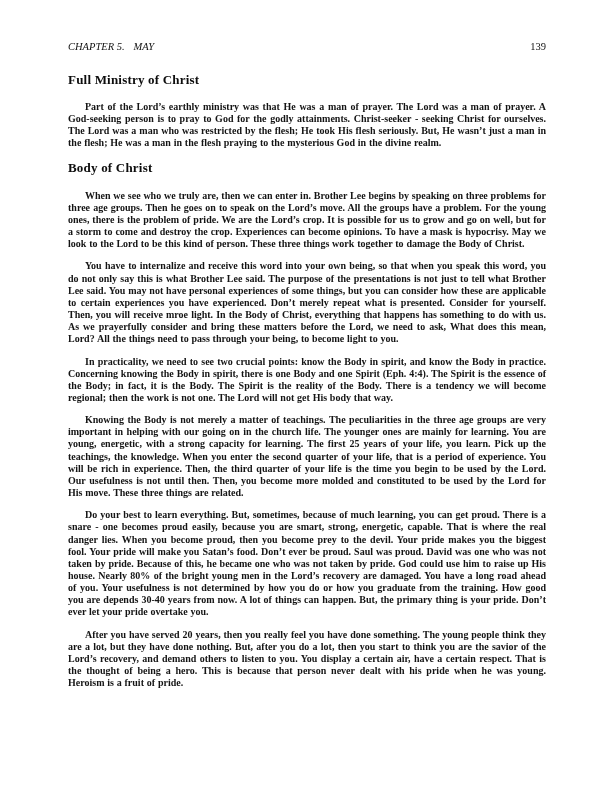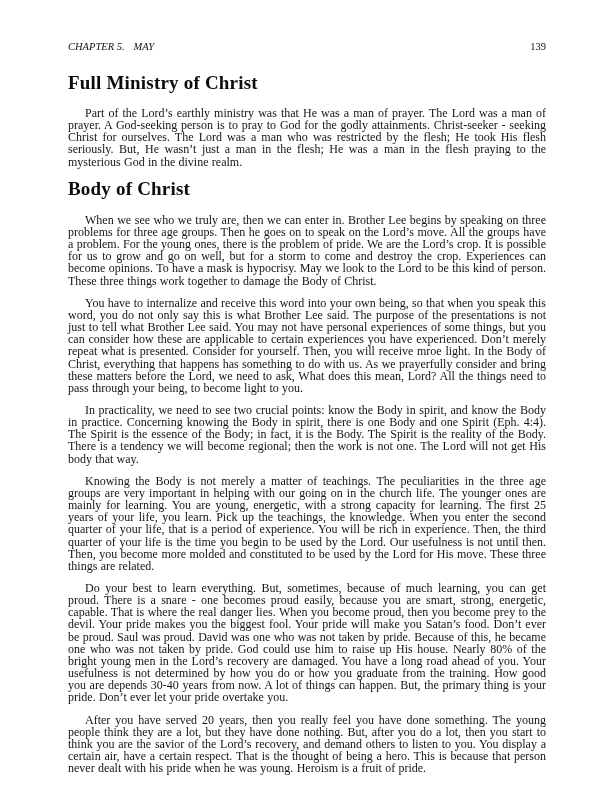--- a/index.html
+++ b/index.html
@@ -34,39 +34,40 @@
     font-style: italic;
   }
   .running-header .chapter-mark .month {
     margin-left: 9px;
   }
   .page-number {
     font-style: normal;
   }
   h1.doc-title, h2.section-heading {
     font-weight: bold;
-    font-size: 19px;
+    font-size: 13px;
     letter-spacing: 0.2px;
     margin: 0;
     color: #0d0d0d;
   }
   h1.doc-title {
     margin: 0 0 13px 0;
   }
   h2.section-heading {
     margin: 7px 0 14px 0;
   }
   p.body-par {
-    font-size: 12px;
+    font-size: 10px;
     line-height: 12.15px;
     text-align: justify;
     text-indent: 17px;
     margin: 0 0 10px 0;
     word-spacing: 0.3px;
     color: #141414;
+    font-weight: bold;
   }
   .section-block {
     margin-top: 8px;
   }
 </style>
 </head>
 <body>
 
 <div class="page">
   <div class="content">

